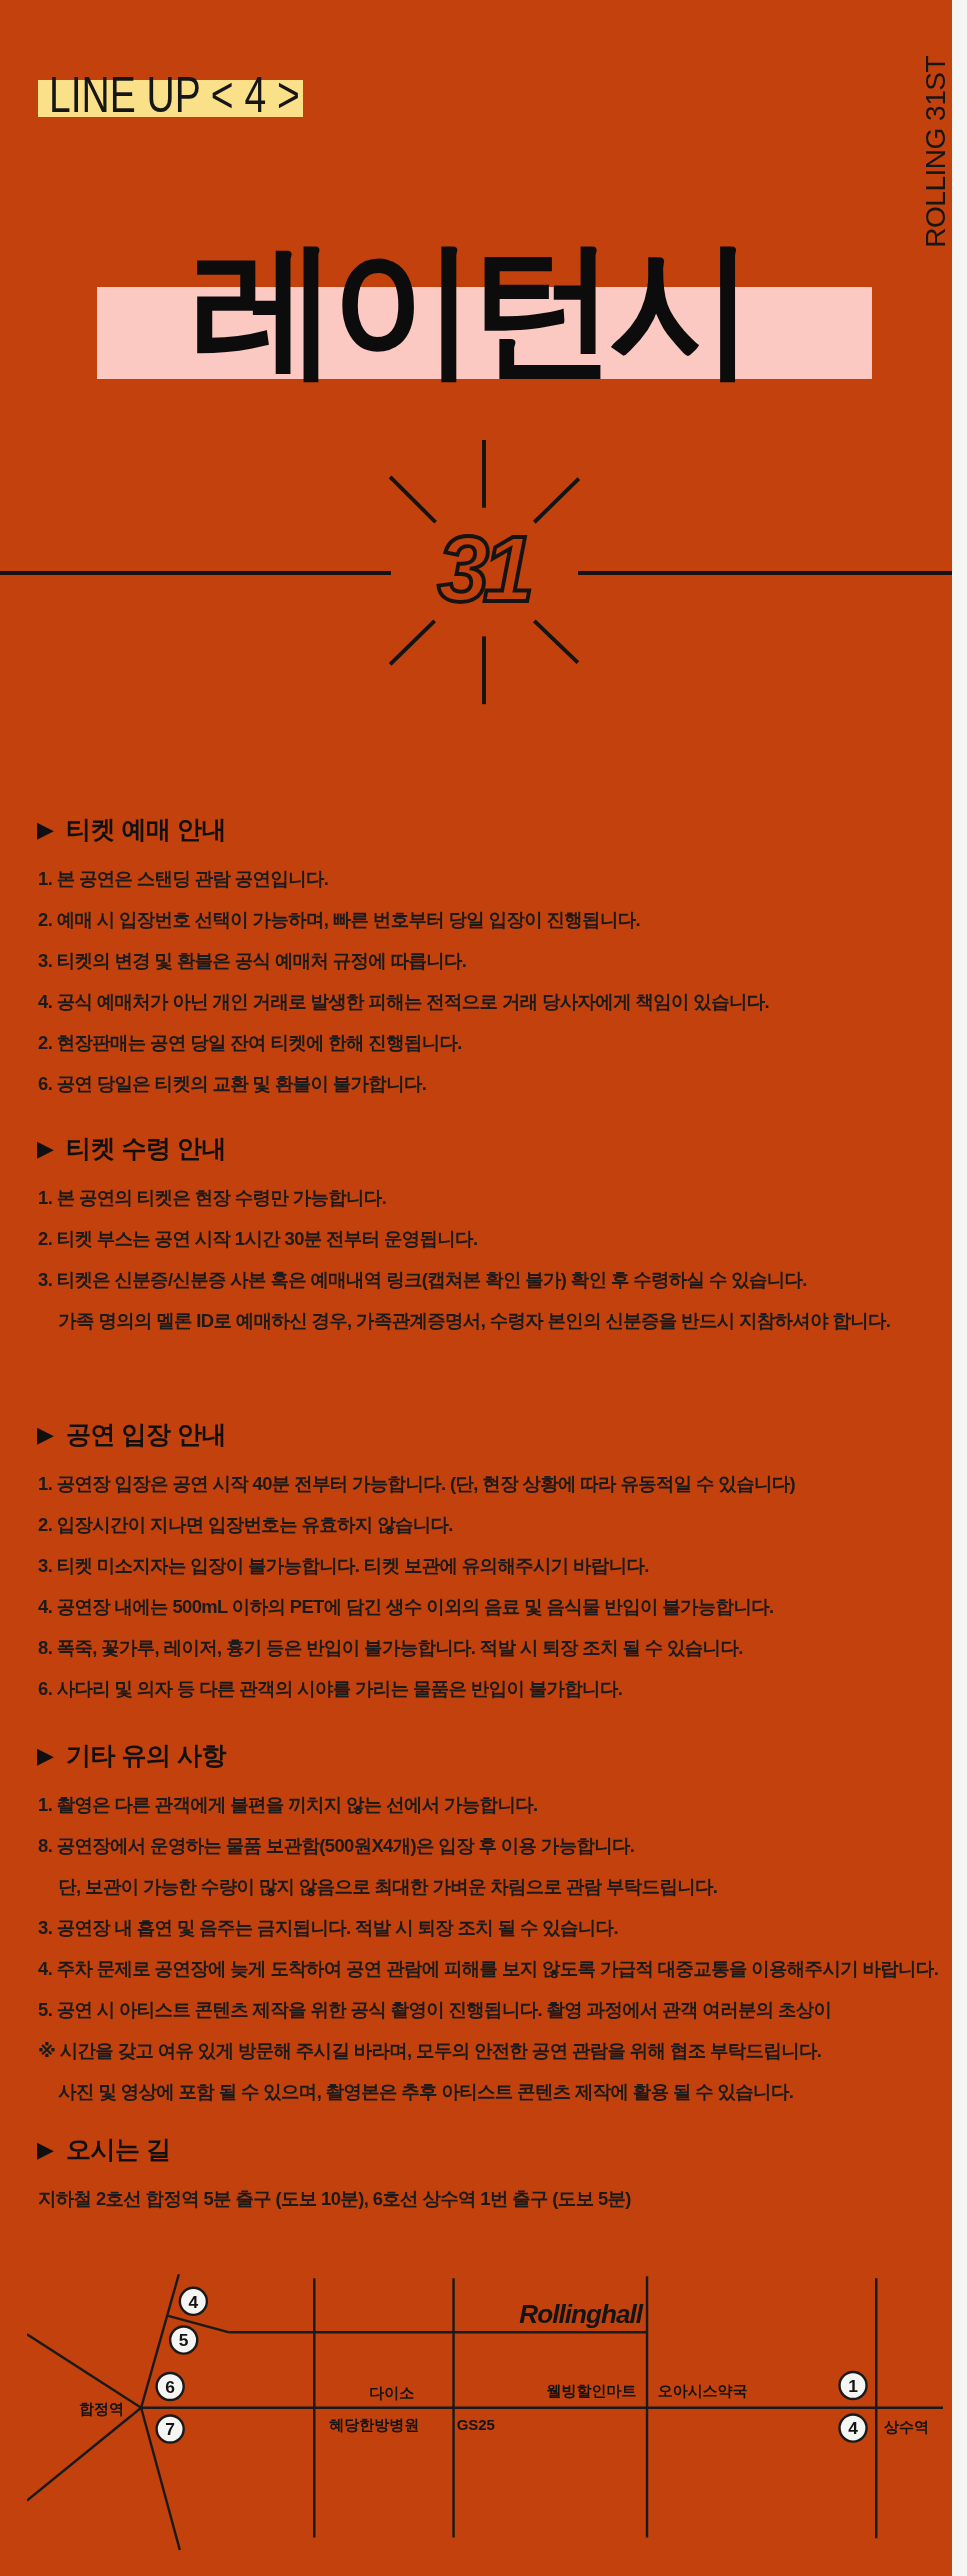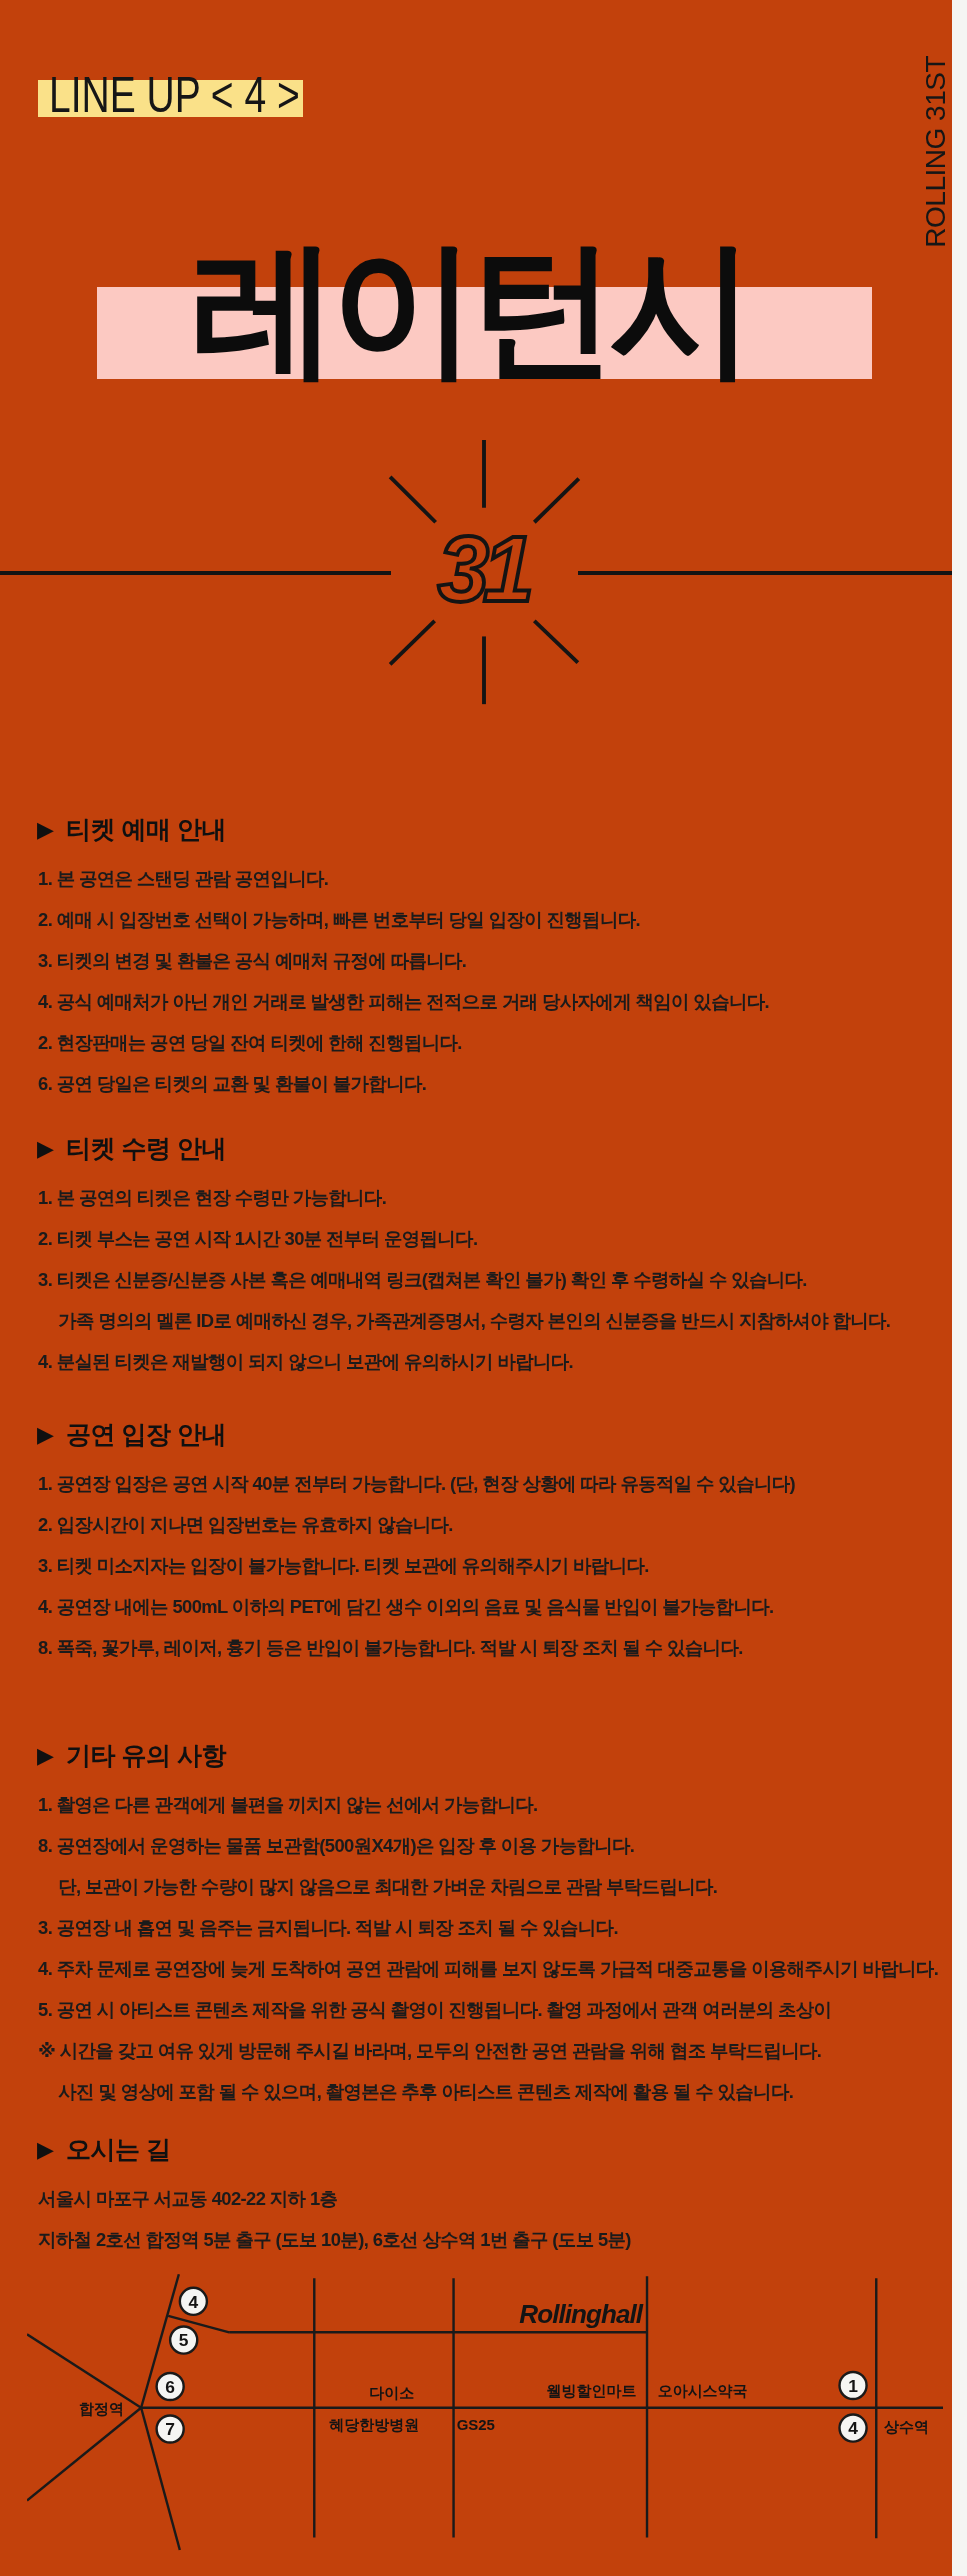--- a/index.html
+++ b/index.html
@@ -88,33 +88,33 @@
 
   <div class="section" id="sec-pickup">
     <h2 class="sec-head">
         <span class="tri">▶</span>
         <span>티켓 수령 안내</span>
       </h2>
     <p class="item">1. 본 공연의 티켓은 현장 수령만 가능합니다.</p>
     <p class="item">2. 티켓 부스는 공연 시작 1시간 30분 전부터 운영됩니다.</p>
     <p class="item">3. 티켓은 신분증/신분증 사본 혹은 예매내역 링크(캡쳐본 확인 불가) 확인 후 수령하실 수 있습니다.</p>
     <p class="item indent">가족 명의의 멜론 ID로 예매하신 경우, 가족관계증명서, 수령자 본인의 신분증을 반드시 지참하셔야 합니다.</p>
-    <p class="item">4. 분실된 티켓은 재발행이 되지 않으니 보관에 유의하시기 바랍니다.</p>
   </div>
 
   <div class="section" id="sec-entry">
     <h2 class="sec-head">
         <span class="tri">▶</span>
         <span>공연 입장 안내</span>
       </h2>
     <p class="item">1. 공연장 입장은 공연 시작 40분 전부터 가능합니다. (단, 현장 상황에 따라 유동적일 수 있습니다)</p>
     <p class="item">2. 입장시간이 지나면 입장번호는 유효하지 않습니다.</p>
     <p class="item">3. 티켓 미소지자는 입장이 불가능합니다. 티켓 보관에 유의해주시기 바랍니다.</p>
     <p class="item">4. 공연장 내에는 500mL 이하의 PET에 담긴 생수 이외의 음료 및 음식물 반입이 불가능합니다.</p>
     <p class="item">8. 폭죽, 꽃가루, 레이저, 흉기 등은 반입이 불가능합니다. 적발 시 퇴장 조치 될 수 있습니다.</p>
+    <p class="item">6. 사다리 및 의자 등 다른 관객의 시야를 가리는 물품은 반입이 불가합니다.</p>
   </div>
 
   <div class="section" id="sec-etc">
     <h2 class="sec-head">
         <span class="tri">▶</span>
         <span>기타 유의 사항</span>
       </h2>
     <p class="item">1. 촬영은 다른 관객에게 불편을 끼치지 않는 선에서 가능합니다.</p>
     <p class="item">8. 공연장에서 운영하는 물품 보관함(500원X4개)은 입장 후 이용 가능합니다.</p>
     <p class="item indent">단, 보관이 가능한 수량이 많지 않음으로 최대한 가벼운 차림으로 관람 부탁드립니다.</p>
@@ -123,21 +123,20 @@
     <p class="item">5. 공연 시 아티스트 콘텐츠 제작을 위한 공식 촬영이 진행됩니다. 촬영 과정에서 관객 여러분의 초상이</p>
     <p class="item">※ 시간을 갖고 여유 있게 방문해 주시길 바라며, 모두의 안전한 공연 관람을 위해 협조 부탁드립니다.</p>
     <p class="item indent">사진 및 영상에 포함 될 수 있으며, 촬영본은 추후 아티스트 콘텐츠 제작에 활용 될 수 있습니다.</p>
   </div>
 
   <div class="section" id="sec-way">
     <h2 class="sec-head">
         <span class="tri">▶</span>
         <span>오시는 길</span>
       </h2>
-    <p class="item">서울시 마포구 서교동 402-22 지하 1층</p>
     <p class="item">지하철 2호선 합정역 5분 출구 (도보 10분), 6호선 상수역 1번 출구 (도보 5분)</p>
   </div>
 
   <div class="map-wrap">
     <svg width="916" height="283" viewBox="0 0 947 292">
       <g stroke="#1a1a1a" stroke-width="2.5" fill="none">
         <line x1="118" y1="138" x2="947" y2="138"></line>
         <line x1="209" y1="60" x2="641" y2="60"></line>
         <line x1="146" y1="43" x2="209" y2="60"></line>
         <line x1="118" y1="138" x2="157" y2="0"></line>

